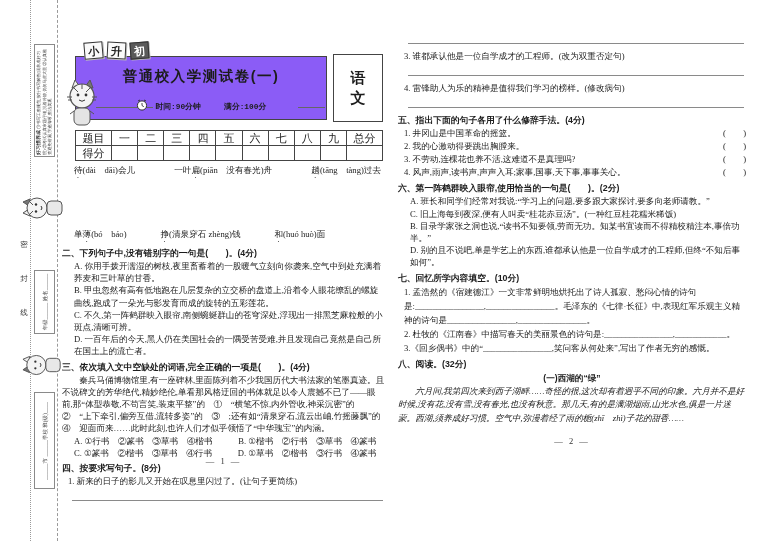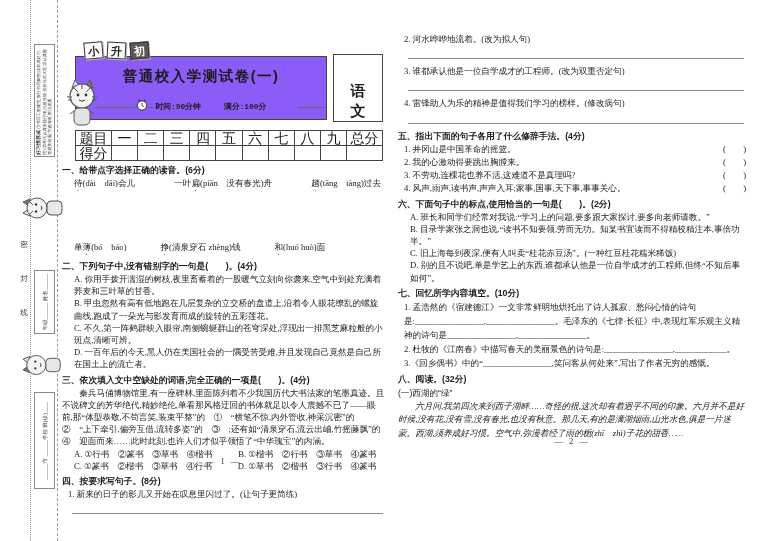--- a/index.html
+++ b/index.html
@@ -32,55 +32,55 @@
   .header-main { position:absolute; left:13px; top:18px; width:252px; height:64px; border:1.5px solid #444; background:#8b5cf6; }
   .header-title { margin-top:13px; text-align:center; font-size:14.5px; font-weight:bold; letter-spacing:1.5px;
     font-family:"Liberation Sans","DejaVu Sans",sans-serif; }
   .header-meta { position:absolute; left:0; right:0; bottom:6px; text-align:center; font-size:7.8px; font-weight:bold;
     font-family:Liberation Mono, monospace; }
   .header-meta .gap { display:inline-block; width:14px; }
   .deco-line { position:absolute; border-top:1px solid #666; }
   .deco-left { left:20px; bottom:11px; width:57px; }
   .deco-right { left:222px; bottom:11px; width:27px; }
   .subject-box { position:absolute; left:271px; top:16px; width:50px; height:68px; border:1.5px solid #444;
-    display:flex; align-items:flex-end; justify-content:center; background:#fff; }
+    display:flex; align-items:center; justify-content:center; background:#fff; }
   .subject-text { width:1.1em; font-size:15px; font-weight:bold; line-height:1.35; text-align:center; word-break:break-all;
     font-family:"Liberation Sans","DejaVu Sans",sans-serif; }
   .badge { position:absolute; left:22px; top:4px; }
   .tile { display:inline-block; width:19px; height:17px; margin-right:2px; border:1px solid #333; background:#fafafa;
     color:#222; font-size:11px; font-weight:bold; text-align:center; line-height:16px;
     font-family:"Liberation Sans","DejaVu Sans",sans-serif; box-shadow:1px 1px 0 #bbb; }
   .tile-1 { transform:rotate(-5deg); }
   .tile-2 { transform:rotate(3deg); }
   .tile-3 { transform:rotate(-4deg); background:#5a5a5a; color:#fff; }
   .header-cat { position:absolute; left:-2px; top:40px; }
 
   
   .score-table { margin-left:13px; border-collapse:collapse; table-layout:fixed; width:308px;
-    font-size:14px; font-family:"Liberation Sans","DejaVu Sans",sans-serif; }
+    font-size:11px; font-family:"Liberation Sans","DejaVu Sans",sans-serif; }
   .score-table td { border:1px solid #444; height:15px; text-align:center; vertical-align:middle; }
   .score-table td.wide { width:36px; }
 
   
   .sec { margin-top:3px; }
   .sec-h { font-weight:bold; font-family:"Liberation Sans","DejaVu Sans",sans-serif; font-size:8.8px; line-height:13px; }
   .pinyin-row { display:flex; justify-content:space-between; padding:0 4px 0 12px; line-height:13.5px; }
   .pinyin-row.second { justify-content:flex-start; }
   .pinyin-row.second .py-item { margin-right:34px;margin-top:48px; }
   .dotchar { text-emphasis:filled dot #222; -webkit-text-emphasis:filled dot #222;
     text-emphasis-position:under left; -webkit-text-emphasis-position:under left; }
   .opt { padding-left:12px; text-indent:0; }
   .para { text-indent:2em; }
   .opt-pair { padding-left:12px; }
   .q-item { padding-left:6px; }
   .ans { border-bottom:1px solid #8a8a8a; height:11px; margin:3px 2px 6px 10px; }
   .s5row { display:flex; justify-content:space-between; padding-left:6px; line-height:13px; }
   .brk { white-space:pre; }
   .s7 { line-height:14px; }
-  .s8-sub { font-weight:normal; font-family:"Liberation Sans","DejaVu Sans",sans-serif; line-height:14px; }
+  .s8-sub { text-align:center; font-weight:bold; font-family:"Liberation Sans","DejaVu Sans",sans-serif; line-height:14px; }
   .s8-para { text-indent:2em; font-style:italic; line-height:13.5px; }
   .pagefoot { position:absolute; left:0; right:0; text-align:center; font-size:8.5px; color:#333; letter-spacing:2px; }
   .pf1 { top:456px; }
   .pf2 { top:436px; }
 </style>
 </head>
 <body>
 
 <div class="sheet">
 
@@ -191,21 +191,20 @@
             <td></td>
         <td></td>
             <td></td>
         <td></td>
             <td class="wide"></td>
       </tr>
     </tbody>
       </table>
 
     <div class="sec">
-      <div class="sec-h">一、给带点字选择正确的读音。(6分)</div>
       <div class="pinyin-row">
         <span class="py-item"><span></span><span class="dotchar">待</span><span>(dài　dāi)会儿</span></span>
         <span class="py-item"><span>一叶</span><span class="dotchar">扁</span><span>(piān　没有春光)舟</span></span>
         <span class="py-item"><span></span><span class="dotchar">趟</span><span>(tāng　tàng)过去</span></span>
       </div>
       <div class="pinyin-row second">
         <span class="py-item"><span>单</span><span class="dotchar">薄</span><span>(bó　báo)</span></span>
         <span class="py-item"><span></span><span class="dotchar">挣</span><span>(清泉穿石 zhèng)钱</span></span>
         <span class="py-item"><span></span><span class="dotchar">和</span><span>(huó huò)面</span></span>
       </div>
@@ -230,21 +229,20 @@
       <div class="sec-h">四、按要求写句子。(8分)</div>
       <div class="q-item">1. 新来的日子的影儿又开始在叹息里闪过了。(让句子更简练)</div>
       <div class="ans"></div>
     </div>
   </div>
   <div class="pagefoot pf1" style="left:62px; width:323px;">— 1 —</div>
 
   <div class="page2 body-text">
 
     <div class="sec">
-      <div class="q-item">2. 河水哗哗地流着。(改为拟人句)</div>
       <div class="ans"></div>
       <div class="q-item">3. 谁都承认他是一位自学成才的工程师。(改为双重否定句)</div>
       <div class="ans"></div>
       <div class="q-item">4. 雷锋助人为乐的精神是值得我们学习的榜样。(修改病句)</div>
       <div class="ans"></div>
     </div>
 
     <div class="sec">
       <div class="sec-h">五、指出下面的句子各用了什么修辞手法。(4分)</div>
       <div class="s5row">
@@ -259,24 +257,24 @@
         <span>3. 不劳动,连棵花也养不活,这难道不是真理吗?</span>
           <span class="brk">(        )</span>
       </div>
       <div class="s5row">
         <span>4. 风声,雨声,读书声,声声入耳;家事,国事,天下事,事事关心。</span>
           <span class="brk">(        )</span>
       </div>
     </div>
 
     <div class="sec">
-      <div class="sec-h">六、下面句子中的标点,使用恰当的一句是(　　)。(2分)</div>
+      <div class="sec-h">六、第一阵鹤群映入眼帘,使用恰当的一句是(　　)。(2分)</div>
       <div class="opt">A. 班长和同学们经常对我说:“学习上的问题,要多跟大家探讨,要多向老师请教。”</div>
+      <div class="opt">C. 旧上海每到夜深,便有人叫卖“桂花赤豆汤”。(一种红豆桂花糯米稀饭)</div>
       <div class="opt">B. 目录学家张之洞也说,“读书不知要领,劳而无功。知某书宜读而不得精校精注本,事倍功半。”</div>
-      <div class="opt">C. 旧上海每到夜深,便有人叫卖“桂花赤豆汤”。(一种红豆桂花糯米稀饭)</div>
       <div class="opt">D. 别的且不说吧,单是学艺上的东西,谁都承认他是一位自学成才的工程师,但终“不知后事如何”。</div>
     </div>
 
     <div class="sec s7">
       <div class="sec-h">七、回忆所学内容填空。(10分)</div>
       <div class="q-item">1. 孟浩然的《宿建德江》一文非常鲜明地烘托出了诗人孤寂、愁闷心情的诗句是:________________,________________。毛泽东的《七律·长征》中,表现红军乐观主义精神的诗句是________________,________________。</div>
       <div class="q-item">2. 杜牧的《江南春》中描写春天的美丽景色的诗句是:________________,____________。</div>
       <div class="q-item">3.《回乡偶书》中的“________________,笑问客从何处来”,写出了作者无穷的感慨。</div>
     </div>
 

